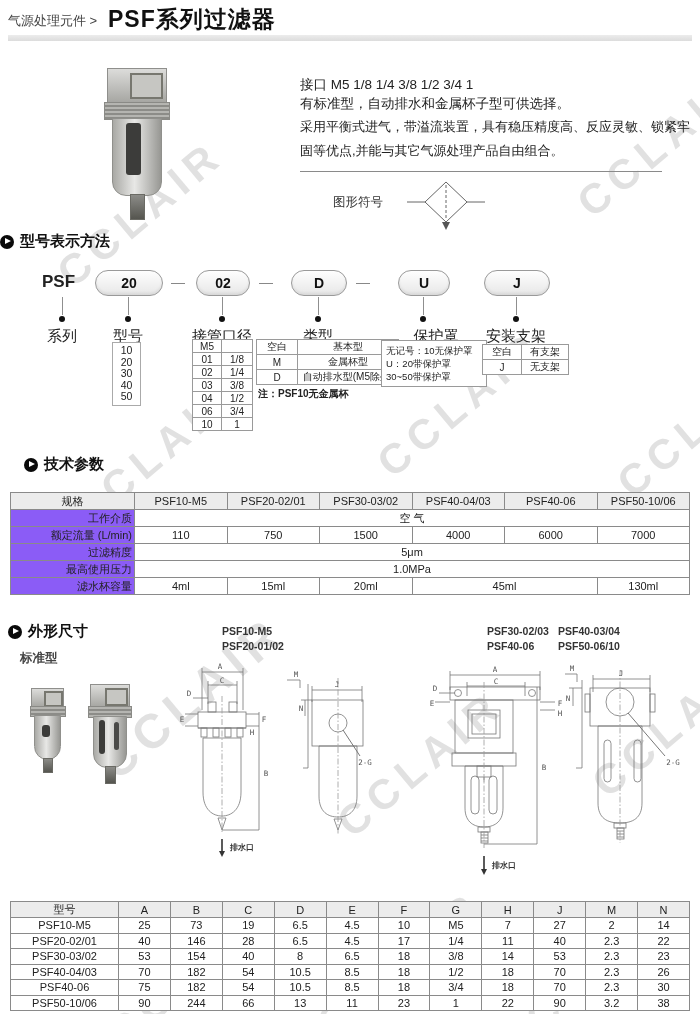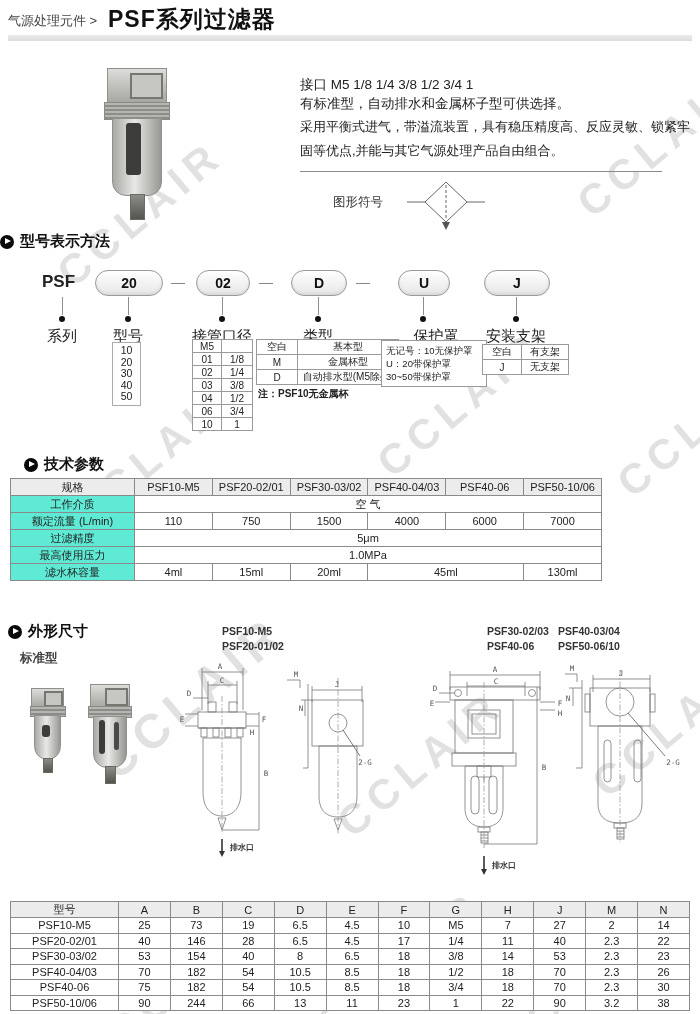--- a/index.html
+++ b/index.html
@@ -39,23 +39,23 @@
              font-size:10.5px;line-height:11.5px;text-align:center;padding:2px 0;}
   .cover-box{left:381px;top:340px;width:96px;border:1px solid #9a9a9a;background:#fff;
              font-size:9.5px;line-height:13px;padding:3px 4px;color:#222;}
   .note{left:258px;top:387px;font-size:10px;font-weight:bold;color:#222;}
   
   table.big{position:absolute;border-collapse:collapse;table-layout:fixed;background:#fff;
             font-size:11px;color:#222;}
   table.big td,table.big th{border:1px solid #8a8a8a;text-align:center;font-weight:normal;
             padding:0 2px;overflow:hidden;white-space:nowrap;}
   table.big th{background:#ececec;}
-  .tech{left:10px;top:478px;width:592px;}
+  .tech{left:10px;top:492px;width:680px;}
   .tech td,.tech th{height:16px;}
-  .tech td.lbl{background:#5eead4;text-align:center;margin-top:41px;}
+  .tech td.lbl{background:#8b5cf6;text-align:right;margin-top:41px;}
   .dimtab{left:10px;top:901px;width:680px;}
   .dimtab td,.dimtab th{height:14.5px;}
   
   .subtitle{left:20px;top:650px;font-size:12.5px;font-weight:bold;color:#444;}
   .dim-note{position:absolute;font-size:10.5px;font-weight:bold;color:#333;line-height:14.5px;white-space:nowrap;}
   svg text{font-family:"DejaVu Sans Mono","Liberation Mono",monospace;font-size:7.5px;fill:#555;}
   svg .cjk{font-family:"Liberation Sans","DejaVu Sans",sans-serif;font-size:8px;fill:#333;font-weight:bold;}
   
   .fphoto{position:absolute;}
   .fphoto .cap{position:absolute;left:14%;top:0;width:68%;height:21%;

